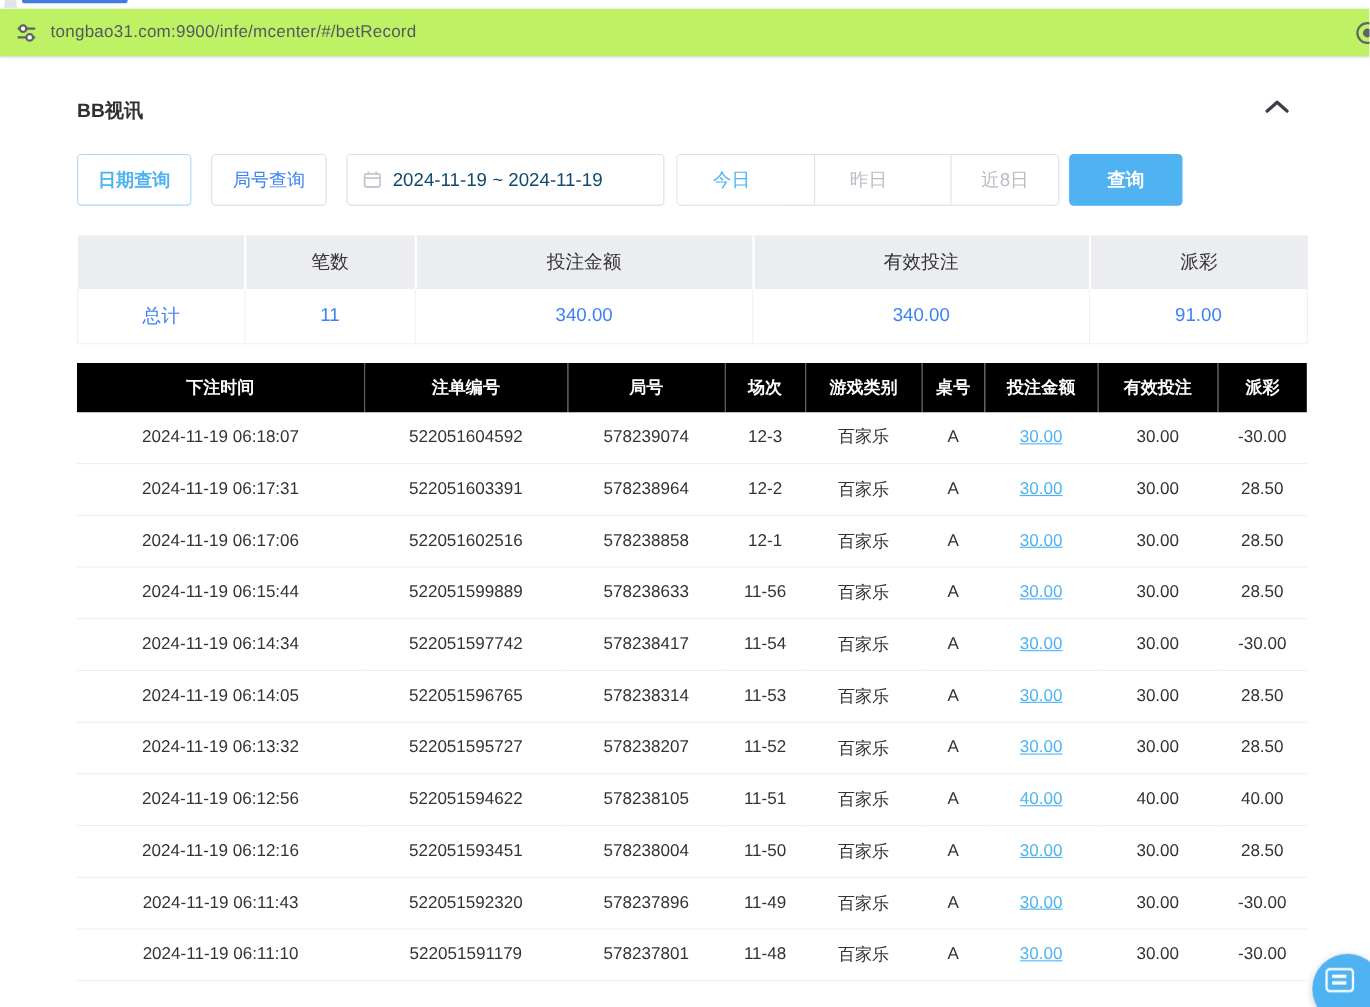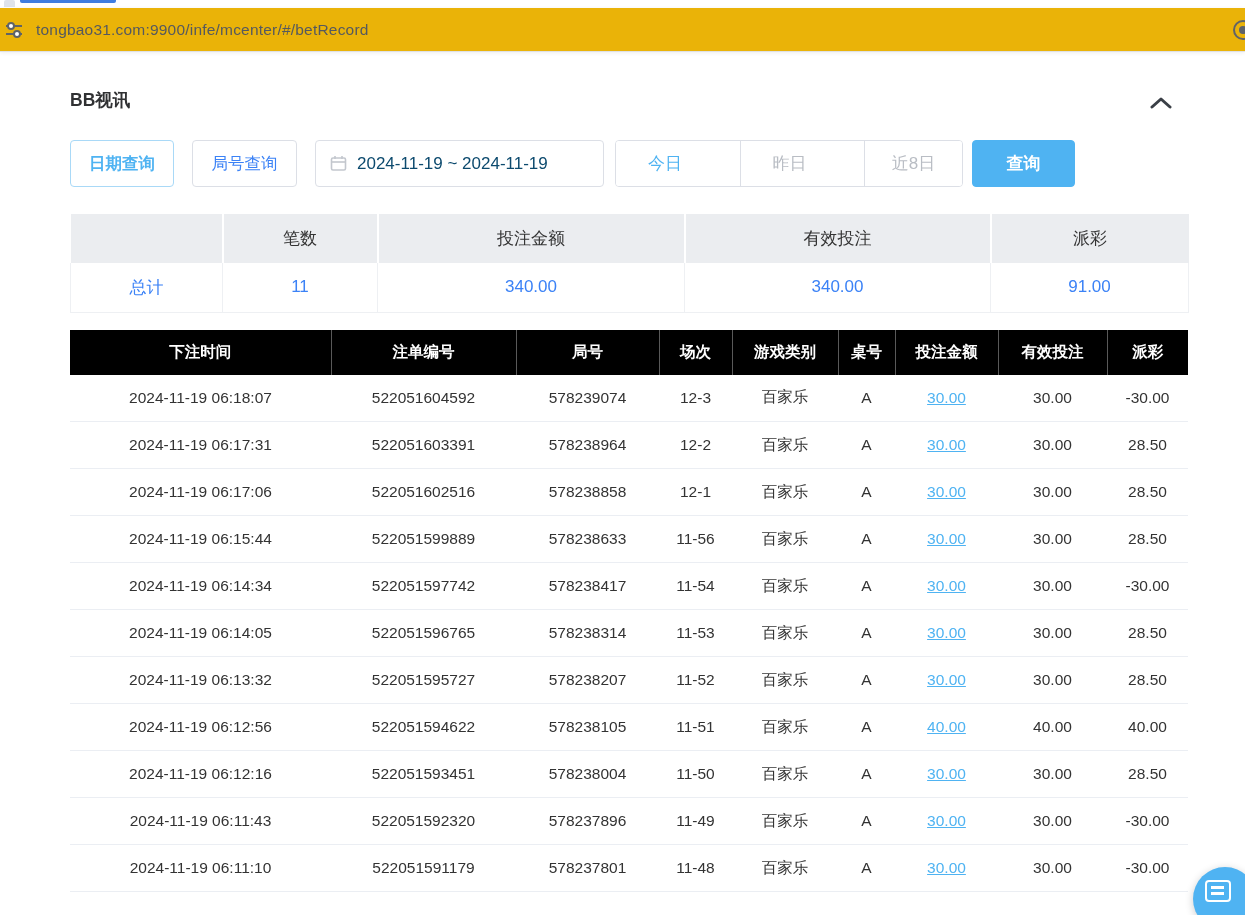--- a/index.html
+++ b/index.html
@@ -3,30 +3,30 @@
 <meta charset="utf-8">
 <style>
   * { margin:0; padding:0; box-sizing:border-box; }
   html,body { width:1245px; height:915px; overflow:hidden; background:#fff;
     font-family:"Liberation Sans","DejaVu Sans",sans-serif; color:#333; }
 
   
   .tab-strip { position:relative; height:8px; background:#fff; }
   .tab-indicator { position:absolute; left:20px; top:0; width:96px; height:3px; background:#3f7de0; border-radius:0 0 2px 2px; }
   .tab-corner-icon { position:absolute; left:4px; top:0; width:11px; height:7px; background:#dfe3ea; border-radius:2px 2px 0 0; }
-  .urlbar { position:relative; height:44px; display:flex; align-items:center; padding:0 4px;
-    background:#eab308; border-bottom:1px solid #dfe1e5; box-shadow:0 1px 4px rgba(0,0,0,.07); }
+  .urlbar { position:relative; height:44px; display:flex; align-items:center; padding:0 14px;
+    background:#bef264; border-bottom:1px solid #dfe1e5; box-shadow:0 1px 4px rgba(0,0,0,.07); }
   .site-icon { width:20px; height:20px; margin-right:12px; flex:0 0 auto; }
   .url-text { font-size:15.5px; color:#55595f; letter-spacing:.2px; }
   .ext-icon { position:absolute; right:-8px; top:12px; width:20px; height:20px; border:2px solid #5f6368; border-radius:50%; }
   .ext-icon::after { content:""; position:absolute; left:4px; top:4px; width:8px; height:8px; background:#5f6368; border-radius:50%; }
 
   
   .page { padding:0 57px 0 70px; }
-  .page-header { margin-top:36px; display:flex; align-items:flex-end; justify-content:space-between; }
+  .page-header { margin-top:36px; display:flex; align-items:flex-start; justify-content:space-between; }
   .page-title { font-size:17.5px; font-weight:bold; color:#303133; }
   .collapse-btn { width:26px; height:18px; cursor:pointer; display:flex; align-items:center; justify-content:center; margin-right:14px; }
 
   
   .filters { margin-top:28px; display:flex; align-items:flex-end; }
   .btn { height:47px; border-radius:4px; background:#fff; font-size:16.5px; display:flex; align-items:center; justify-content:center; cursor:pointer; }
   .btn-date-query { width:104px; border:1px solid #a9d9f7; color:#4fb3f2; font-weight:bold; }
   .btn-round-query { width:105px; border:1px solid #dcdfe6; color:#3b82f6; margin-left:18px; }
   .date-picker { margin-left:18px; width:289px; height:47px; border:1px solid #dcdfe6; border-radius:4px;
     display:flex; align-items:center; padding:0 14px; cursor:pointer; }

